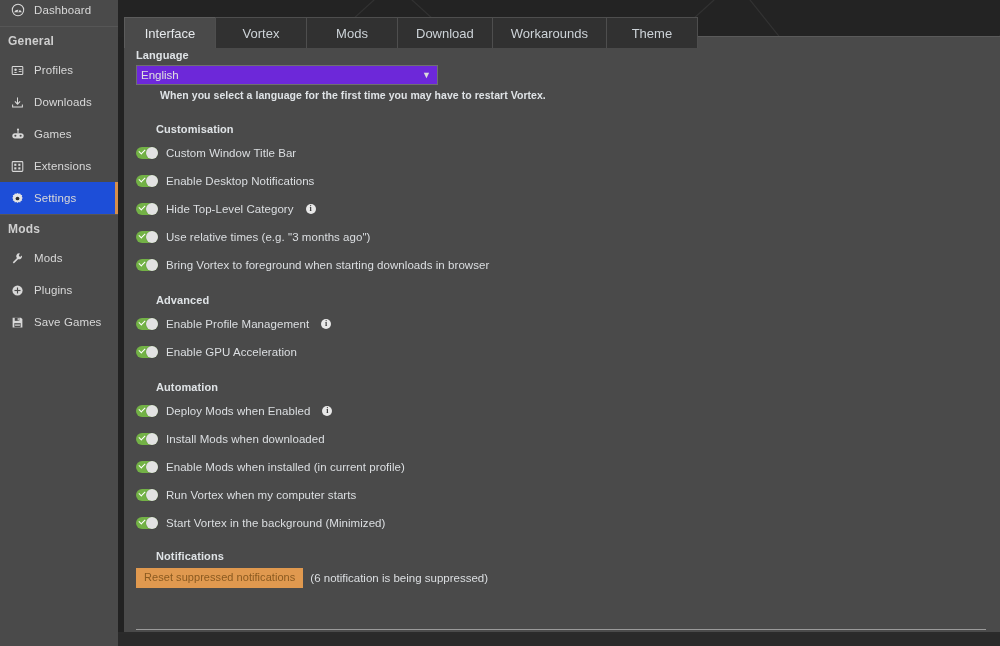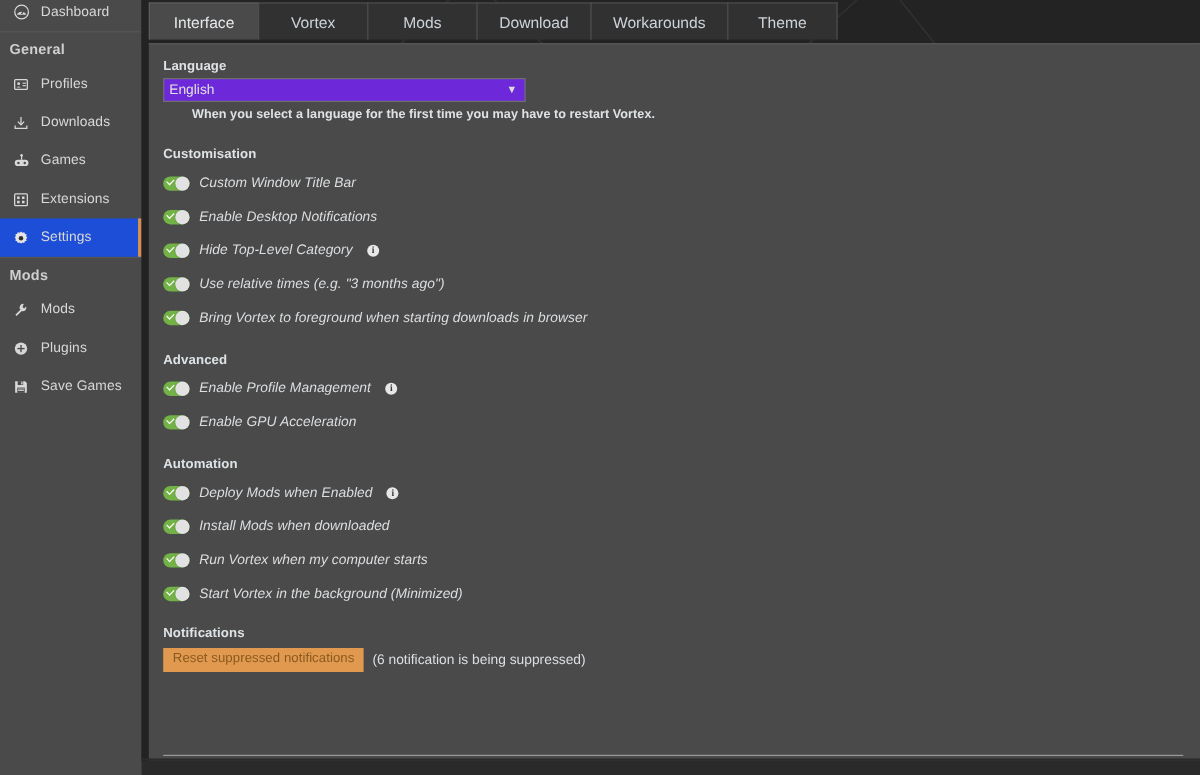--- a/index.html
+++ b/index.html
@@ -83,21 +83,21 @@
     position: absolute;
     left: 0; top: 0; right: 0;
     height: 37px;
     background: #232323;
     overflow: hidden;
   }
   #topband svg { position: absolute; left: 0; top: -40px; }
 
   #tabbar {
     position: absolute;
-    left: 6px; top: 1px;
+    left: 6px; top: 16px;
     height: 32px;
     display: flex;
     align-items: flex-end;
     z-index: 3;
   }
   .tab {
     height: 31px;
     min-width: 92px;
     padding: 0 18px;
     display: flex;
@@ -172,20 +172,21 @@
     margin-left: 24px;
   }
 
   .section-title {
     font-size: 11px;
     font-weight: bold;
     color: #dfe3e6;
     margin-top: 22px;
     margin-bottom: 9px;
     letter-spacing: .1px;
+    margin-left: 20px;
   }
   .section-title.tight { margin-top: 20px; }
 
   .toggle-row {
     display: flex;
     align-items: center;
     height: 18px;
     margin-bottom: 10px;
     gap: 8px;
   }
@@ -211,21 +212,20 @@
     width: 6px; height: 4px;
     border-left: 1.4px solid #ffffff;
     border-bottom: 1.4px solid #ffffff;
     transform: rotate(-45deg);
   }
   .toggle-label {
     font-size: 11.5px;
     color: #dcdfe2;
     white-space: nowrap;
     letter-spacing: .05px;
-    font-style: italic;
   }
   .info-icon {
     width: 10px; height: 10px;
     border-radius: 50%;
     background: #e8e8e8;
     color: #3a3a3a;
     font-size: 8px;
     font-weight: bold;
     display: inline-flex;
     align-items: center;
@@ -519,20 +519,27 @@
               <span class="chk"></span>
               <span class="knob"></span>
             </span>
           <span class="toggle-label">Install Mods when downloaded</span>
         </div>
         <div class="toggle-row">
           <span class="switch">
               <span class="chk"></span>
               <span class="knob"></span>
             </span>
+          <span class="toggle-label">Enable Mods when installed (in current profile)</span>
+        </div>
+        <div class="toggle-row">
+          <span class="switch">
+              <span class="chk"></span>
+              <span class="knob"></span>
+            </span>
           <span class="toggle-label">Run Vortex when my computer starts</span>
         </div>
         <div class="toggle-row">
           <span class="switch">
               <span class="chk"></span>
               <span class="knob"></span>
             </span>
           <span class="toggle-label">Start Vortex in the background (Minimized)</span>
         </div>
 

